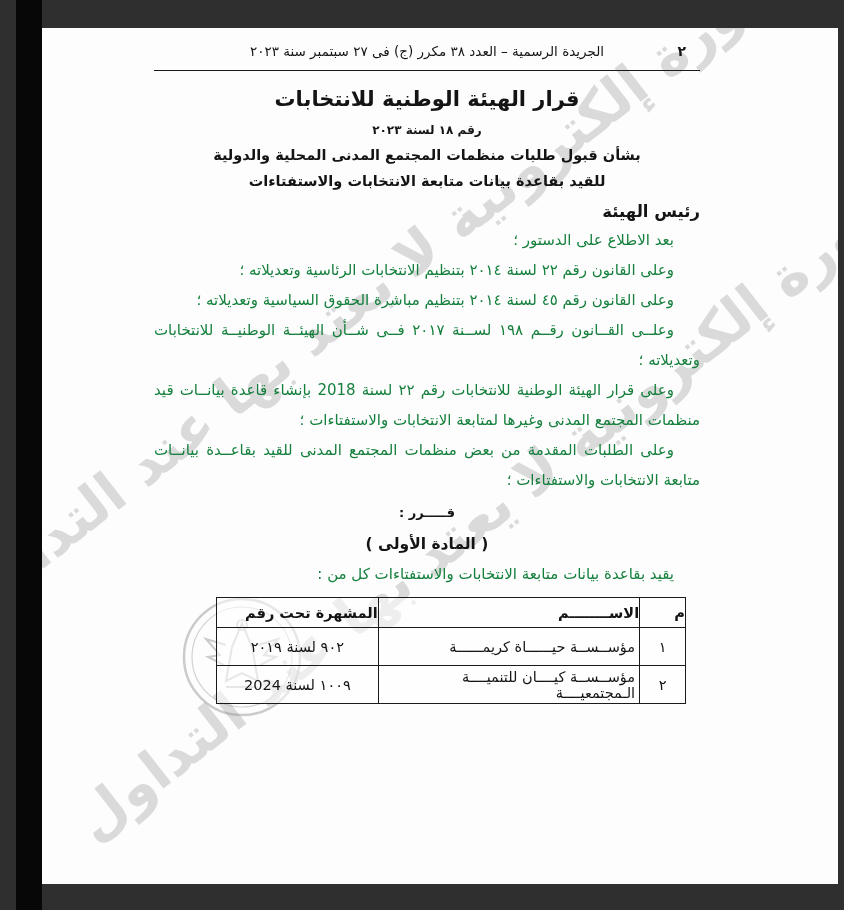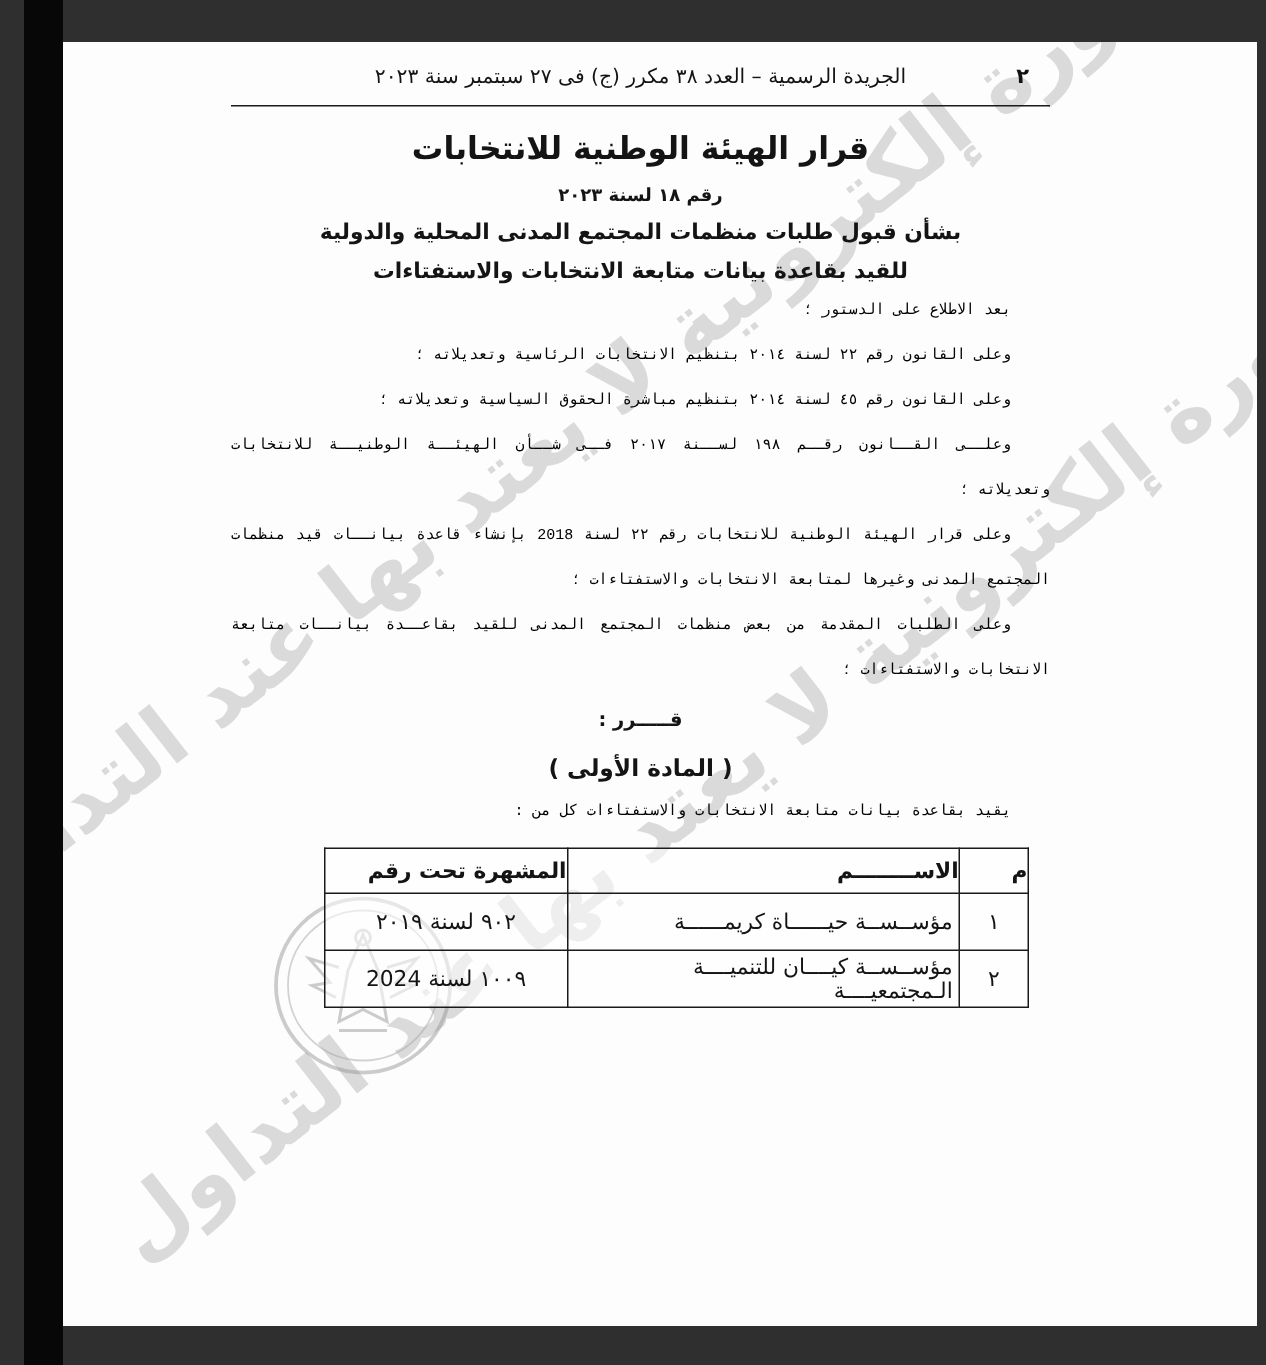--- a/index.html
+++ b/index.html
@@ -42,24 +42,23 @@
   .rule { border-bottom:1.6px solid #1a1a1a; margin-top:6px; }
   .title {
     font-size:21px; font-weight:bold; text-align:center;
     margin-top:16px; letter-spacing:.5px;
   }
   .decree-number { font-size:12px; font-weight:bold; text-align:center; margin-top:12px; }
   .subject { font-size:14.5px; font-weight:bold; text-align:center; margin-top:10px; }
   .issuer  { font-size:16.5px; font-weight:bold; text-align:right; margin-top:13px; }
   .preamble { margin-top:4px; }
   .para {
-    font-size:10px; line-height:30px;
+    font-size:15px; line-height:30px;
     text-align:justify; text-indent:26px;
-    color:#000000;
-    font-family:Liberation Mono, monospace;
+    color:#15803d;
   }
   .decision { font-size:13px; font-weight:bold; text-align:center; line-height:32px; margin-top:2px; }
   .article-heading { font-size:15.5px; font-weight:bold; text-align:center; line-height:30px; }
   .intro { text-align:right; }
   table.orgs {
     border-collapse:collapse;
     width:470px;
     margin:8px 14px 0 auto;
     background:rgba(255,255,255,.55);
   }
@@ -114,20 +113,21 @@
       <span class="page-num">٢</span>
       <span>الجريدة الرسمية – العدد ٣٨ مكرر (ج) فى ٢٧ سبتمبر سنة ٢٠٢٣</span>
     </div>
 
     <div class="rule"></div>
 
     <div class="title">قرار الهيئة الوطنية للانتخابات</div>
     <div class="decree-number">رقم ١٨ لسنة ٢٠٢٣</div>
     <div class="subject">بشأن قبول طلبات منظمات المجتمع المدنى المحلية والدولية</div>
     <div class="subject">للقيد بقاعدة بيانات متابعة الانتخابات والاستفتاءات</div>
+    <div class="issuer">رئيس الهيئة</div>
 
     <div class="preamble">
       <p class="para">بعد الاطلاع على الدستور ؛</p>
       <p class="para">وعلى القانون رقم ٢٢ لسنة ٢٠١٤ بتنظيم الانتخابات الرئاسية وتعديلاته ؛</p>
       <p class="para">وعلى القانون رقم ٤٥ لسنة ٢٠١٤ بتنظيم مباشرة الحقوق السياسية وتعديلاته ؛</p>
       <p class="para">وعلــى القــانون رقــم ١٩٨ لســنة ٢٠١٧ فــى شــأن الهيئــة الوطنيــة للانتخابات وتعديلاته ؛</p>
       <p class="para">وعلى قرار الهيئة الوطنية للانتخابات رقم ٢٢ لسنة 2018 بإنشاء قاعدة بيانــات قيد منظمات المجتمع المدنى وغيرها لمتابعة الانتخابات والاستفتاءات ؛</p>
       <p class="para">وعلى الطلبات المقدمة من بعض منظمات المجتمع المدنى للقيد بقاعــدة بيانــات متابعة الانتخابات والاستفتاءات ؛</p>
     </div>
 

